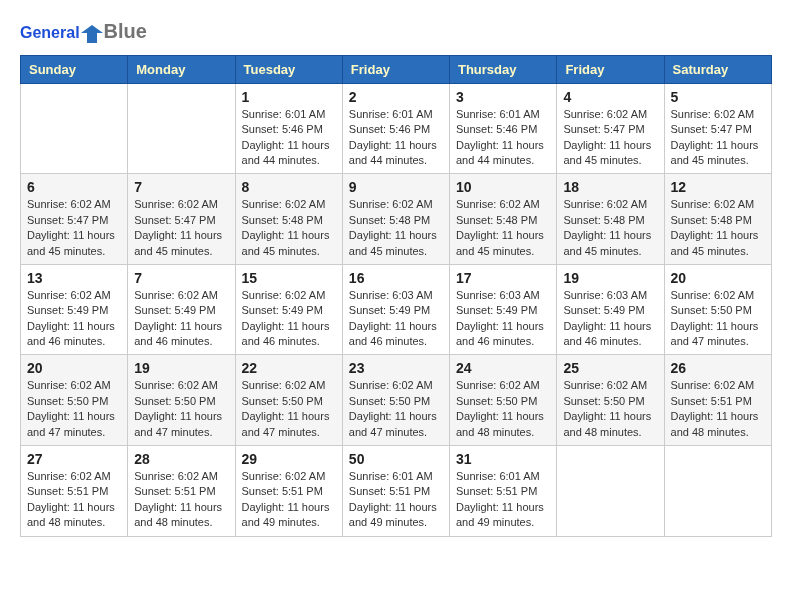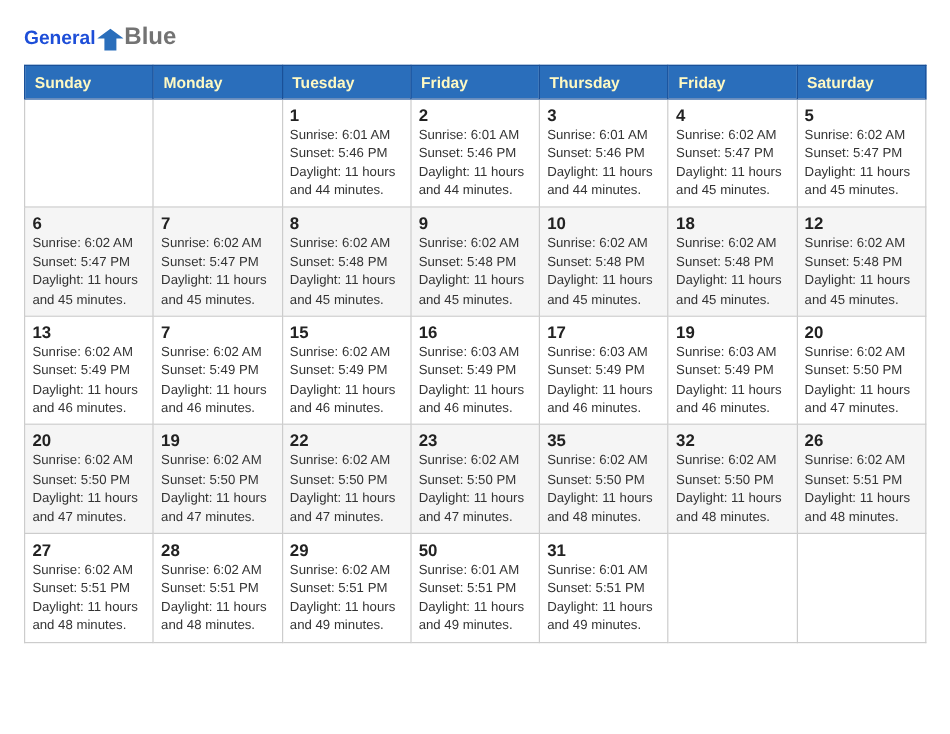--- a/index.html
+++ b/index.html
@@ -243,27 +243,27 @@
 Sunset: 5:50 PM
 Daylight: 11 hours and 47 minutes.</div>
         </td>
         <td>
           <span class="day-number">23</span>
           <div class="day-info" style="white-space: pre-line;">Sunrise: 6:02 AM
 Sunset: 5:50 PM
 Daylight: 11 hours and 47 minutes.</div>
         </td>
         <td>
-          <span class="day-number">35</span>
-          <div class="day-info" style="white-space: pre-line;">Sunrise: 6:02 AM
-Sunset: 5:50 PM
-Daylight: 11 hours and 48 minutes.</div>
-        </td>
-        <td>
-          <span class="day-number">32</span>
+          <span class="day-number">24</span>
+          <div class="day-info" style="white-space: pre-line;">Sunrise: 6:02 AM
+Sunset: 5:50 PM
+Daylight: 11 hours and 48 minutes.</div>
+        </td>
+        <td>
+          <span class="day-number">25</span>
           <div class="day-info" style="white-space: pre-line;">Sunrise: 6:02 AM
 Sunset: 5:50 PM
 Daylight: 11 hours and 48 minutes.</div>
         </td>
         <td>
           <span class="day-number">26</span>
           <div class="day-info" style="white-space: pre-line;">Sunrise: 6:02 AM
 Sunset: 5:51 PM
 Daylight: 11 hours and 48 minutes.</div>
         </td>

